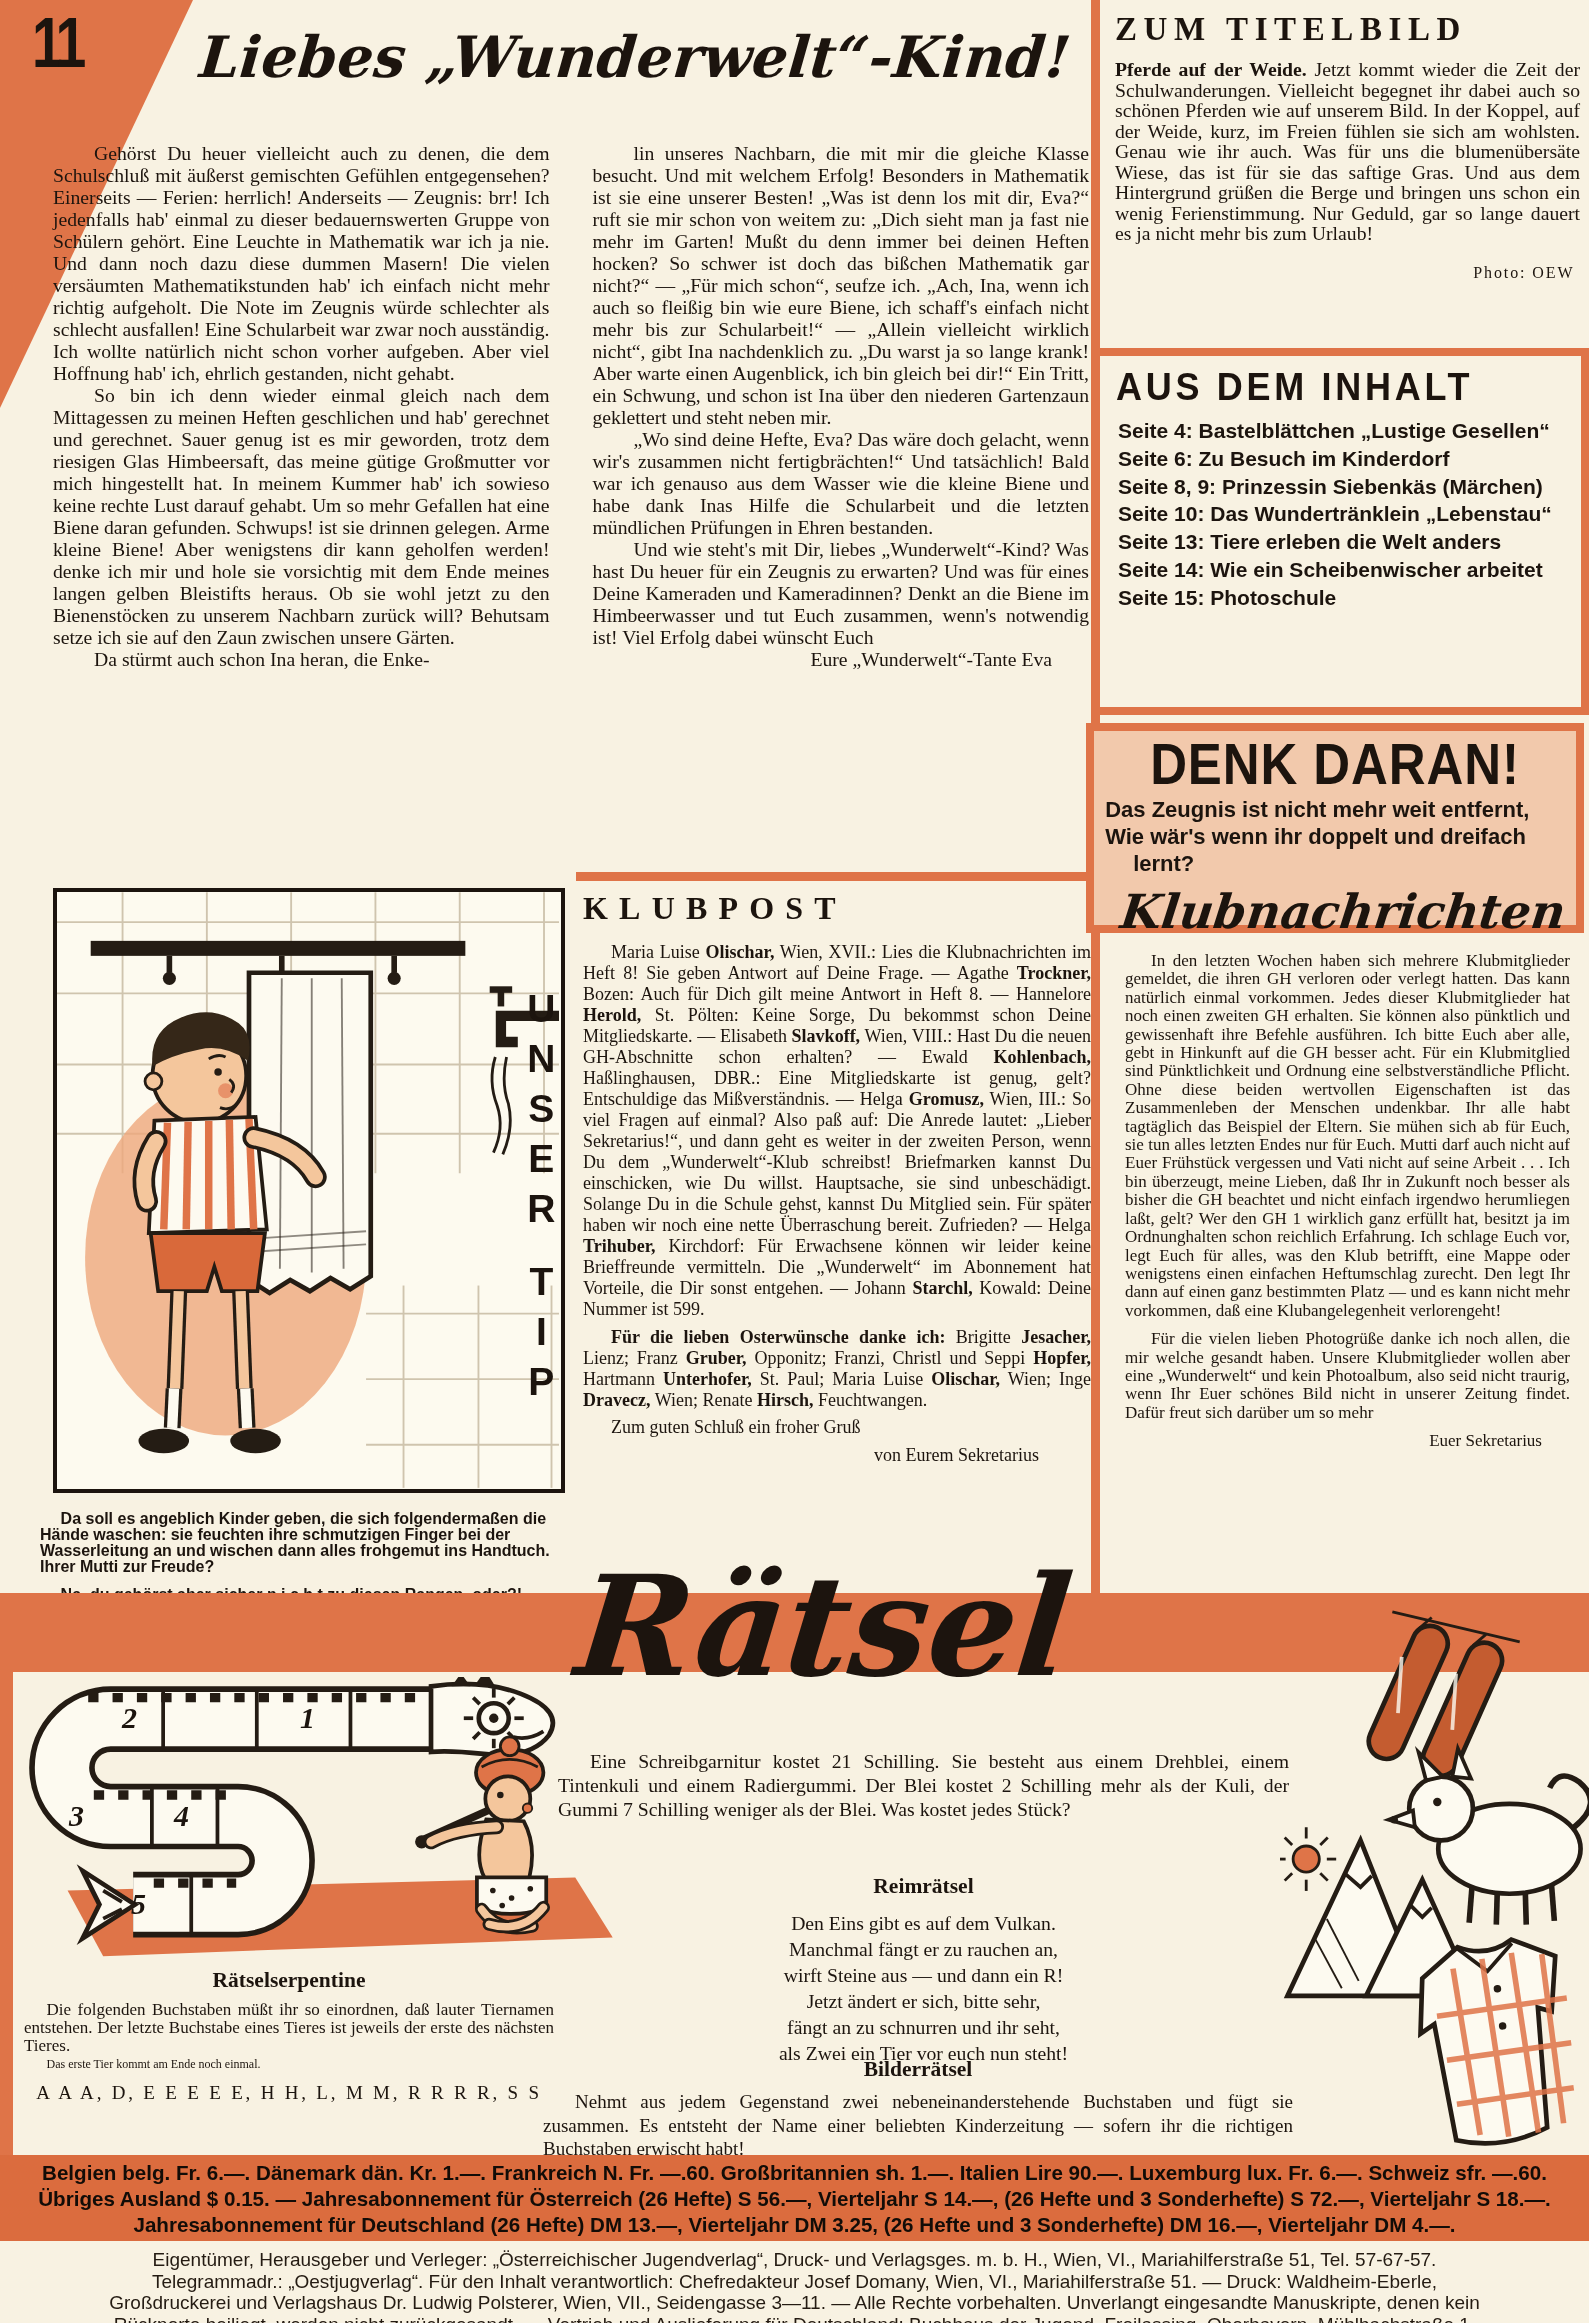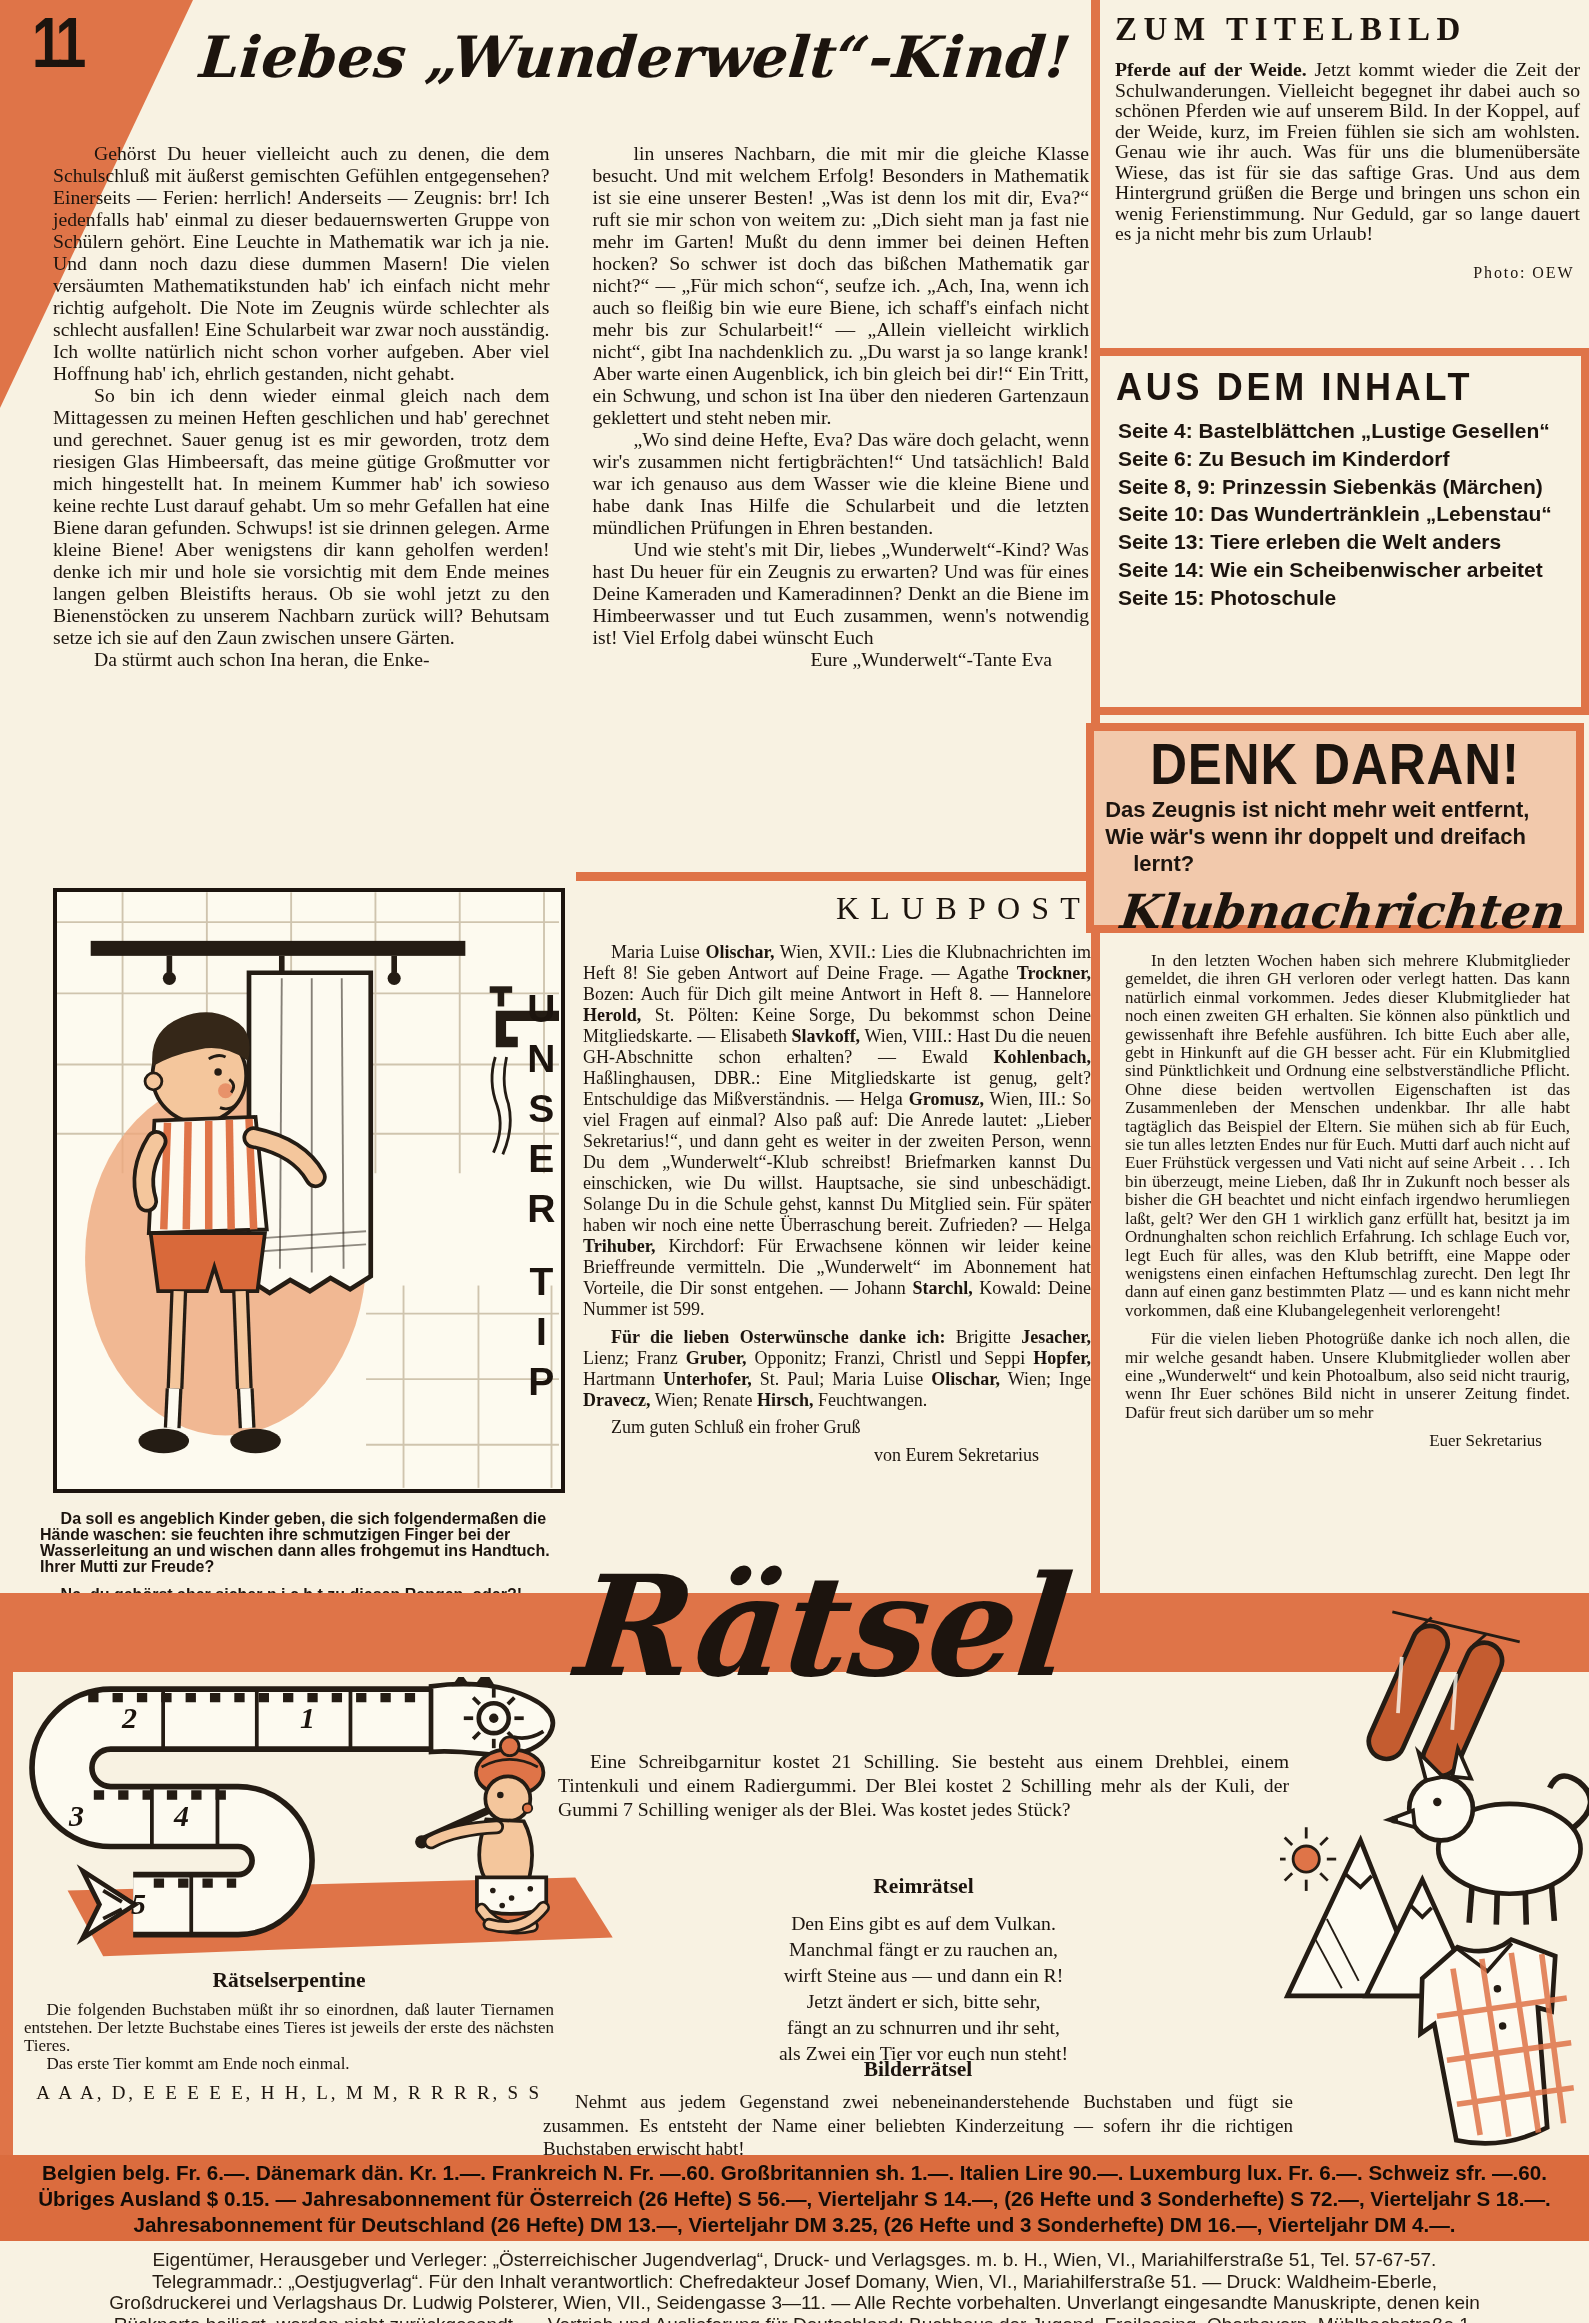--- a/index.html
+++ b/index.html
@@ -49,21 +49,21 @@
   .denk-box{left:1086px;top:723px;width:498px;height:210px;border:8.4px solid var(--acc);
             background:var(--pink);box-sizing:border-box;}
   .denk-head{font-family:"Liberation Sans",sans-serif;font-weight:900;font-size:51px;
              letter-spacing:0.9px;text-align:center;margin-top:0;transform:scaleY(1.12);transform-origin:center top;}
   .denk-lines{font-family:"Liberation Sans",sans-serif;font-weight:700;font-size:22px;
               line-height:27px;margin:5.6px 7.5px 0 11.2px;}
   .denk-lines>div:nth-child(3){padding-left:28px;}
 
   
   .klubpost{left:583px;top:890px;width:508px;}
-  .kp-head{text-align:right;font-size:32px;font-weight:400;letter-spacing:11.2px;}
+  .kp-head{text-align:left;font-size:32px;font-weight:700;letter-spacing:11.2px;}
   .kp-body{margin-top:15px;font-size:18px;line-height:21px;text-align:justify;}
   .kp-body p{margin:0;text-indent:28px;}
   .kp-body p+p{margin-top:6.6px;}
   .kp-sig{text-align:right;padding-right:52px;}
   .b{font-weight:700;}
 
   
   .kn{left:1115px;top:884px;width:465px;}
   .kn-head{font-family:"DejaVu Serif",serif;font-style:italic;font-weight:700;font-size:47px;
            transform:skewX(-7deg);margin-left:5.6px;}
@@ -92,21 +92,21 @@
   .serp-nums>div:nth-child(1){left:109px;top:24px;}
   .serp-nums>div:nth-child(2){left:287px;top:24px;}
   .serp-nums>div:nth-child(3){left:56px;top:122px;}
   .serp-nums>div:nth-child(4){left:161px;top:122px;}
   .serp-nums>div:nth-child(5){left:118px;top:210px;}
 
   .serp-sec{left:24px;top:1968px;width:530px;}
   .rsec-head{text-align:center;font-weight:700;font-size:21.5px;}
   .serp-body{font-size:17px;line-height:18px;text-align:justify;margin-top:8.4px;}
   .serp-body p{margin:0;text-indent:22.5px;}
-  .serp-line2{margin-top:6.6px;text-indent:22.5px;font-size:17px;}
+  .serp-line2{margin-top:6.6px;text-indent:22.5px;font-size:12px;}
   .serp-letters{margin-top:8.4px;text-align:center;font-size:19px;letter-spacing:2.8px;}
 
   .denkaufgabe{left:558px;top:1741px;width:731px;}
   .puz-body{margin-top:8.4px;font-size:19.7px;line-height:24px;text-align:justify;}
   .puz-body p{margin:0;text-indent:32px;}
   .reim{left:558px;top:1874px;width:731px;text-align:center;}
   .reim-lines{margin-top:11px;font-size:19.7px;line-height:26px;}
   .bilder{left:543px;top:2057px;width:750px;}
   .bilder .puz-body{font-size:19px;line-height:23.4px;}
 

